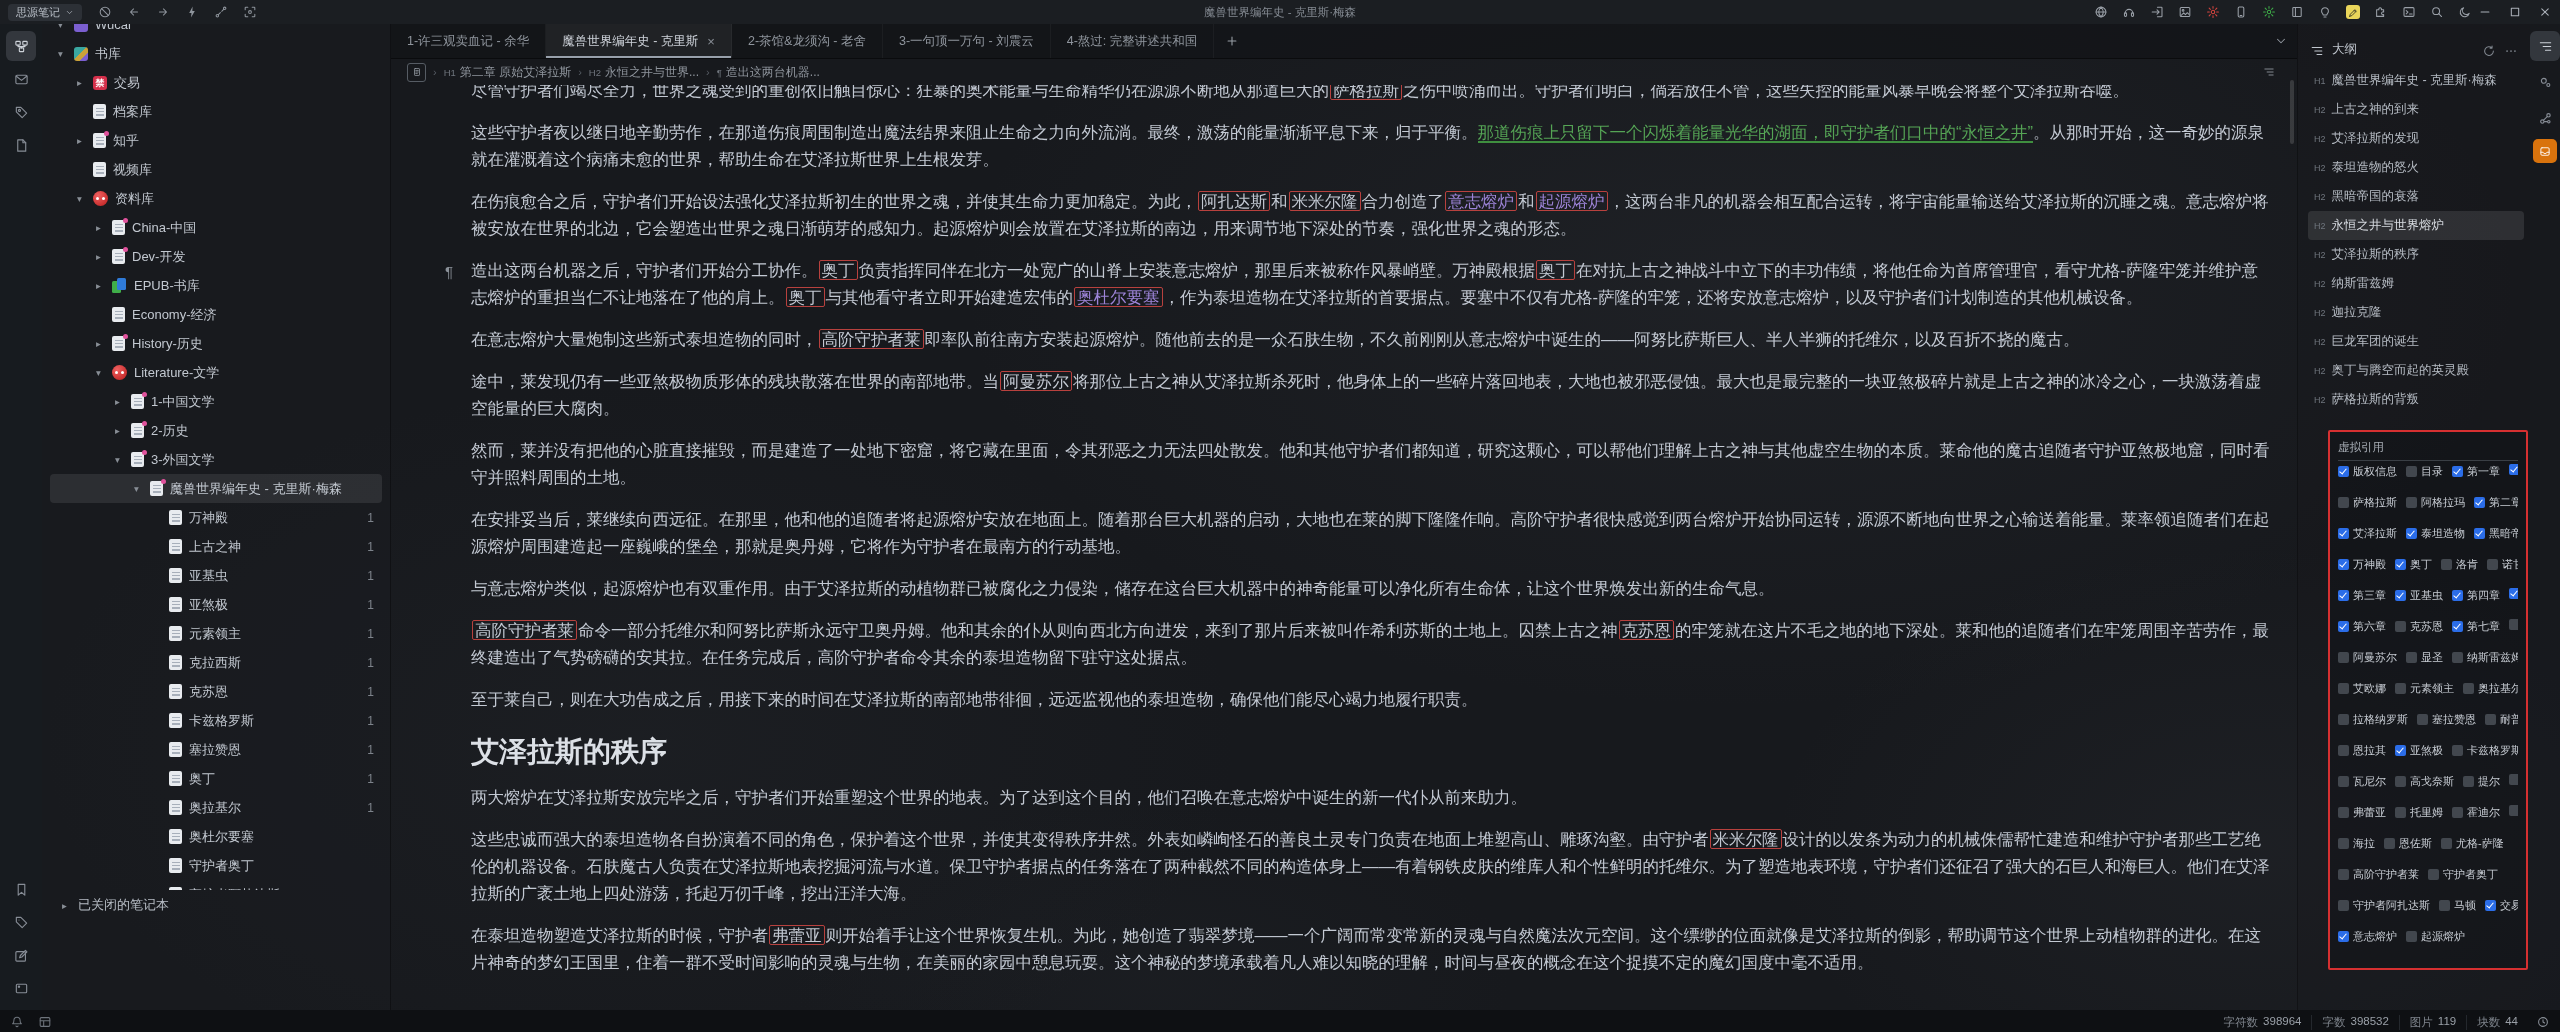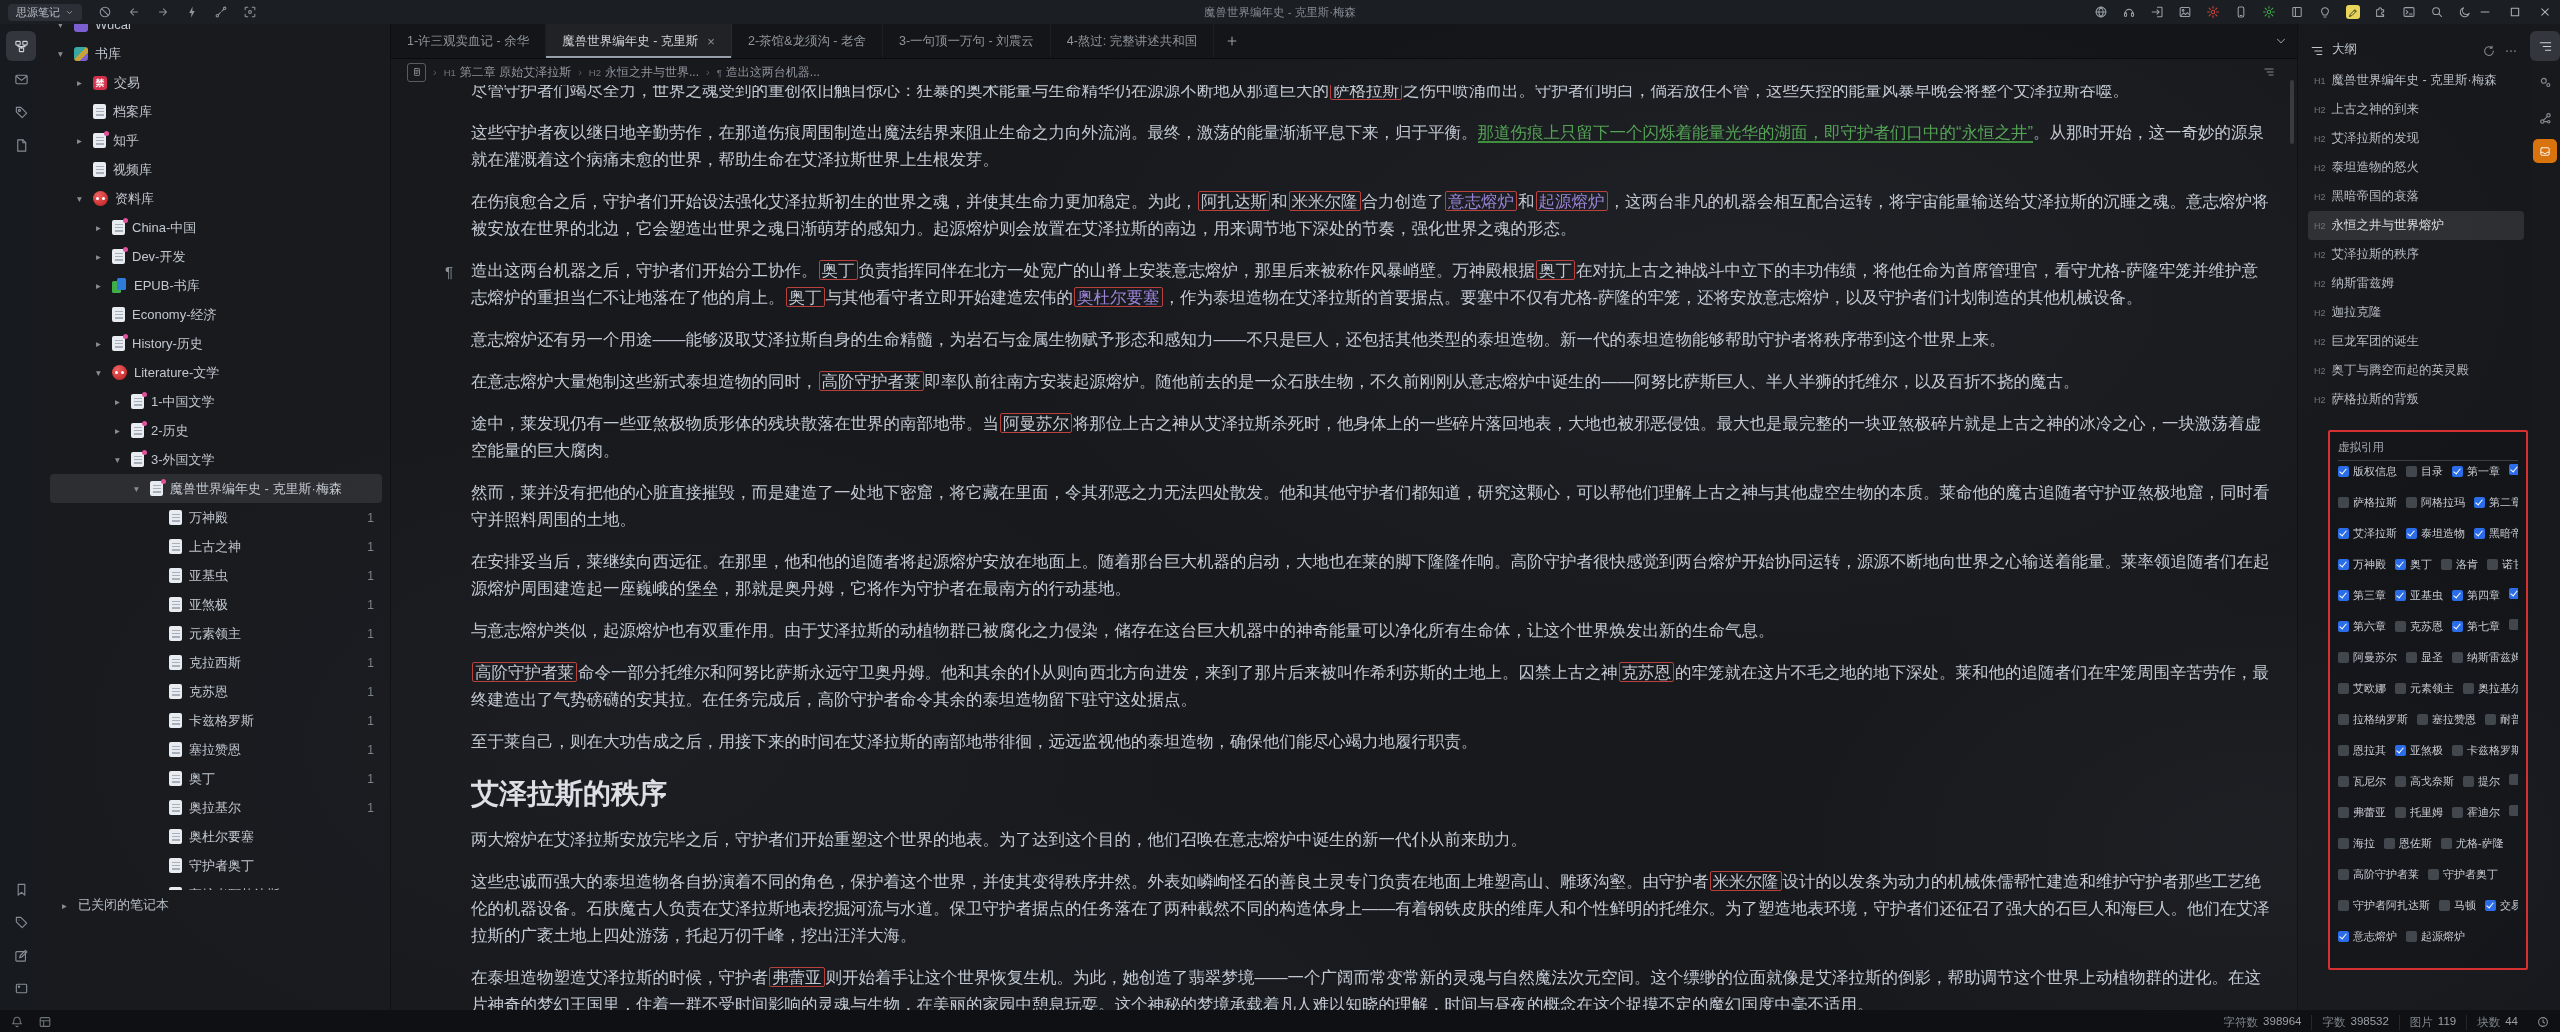--- a/index.html
+++ b/index.html
@@ -571,21 +571,20 @@
             <svg class="ic " style="width:12px;height:12px" viewBox="0 0 16 16">
               <path d="M2.5 4h11M5.5 8h8M8 12h5.5"></path>
             </svg>
           </button>
         </div>
       <div class="content" id="content">
           <p class="clip"><span>尽管守护者们竭尽全力，世界之魂受到的重创依旧触目惊心：狂暴的奥术能量与生命精华仍在源源不断地从那道巨大的</span><span class="seg-vref">萨格拉斯</span><span>之伤中喷涌而出。守护者们明白，倘若放任不管，这些失控的能量风暴早晚会将整个艾泽拉斯吞噬。</span></p>
           <p><span>这些守护者夜以继日地辛勤劳作，在那道伤痕周围制造出魔法结界来阻止生命之力向外流淌。最终，激荡的能量渐渐平息下来，归于平衡。</span><span class="seg-green">那道伤痕上只留下一个闪烁着能量光华的湖面，即守护者们口中的“永恒之井”</span><span>。从那时开始，这一奇妙的源泉就在灌溉着这个病痛未愈的世界，帮助生命在艾泽拉斯世界上生根发芽。</span></p>
           <p><span>在伤痕愈合之后，守护者们开始设法强化艾泽拉斯初生的世界之魂，并使其生命力更加稳定。为此，</span><span class="seg-vref">阿扎达斯</span><span>和</span><span class="seg-vref">米米尔隆</span><span>合力创造了</span><span class="seg-bref">意志熔炉</span><span>和</span><span class="seg-bref">起源熔炉</span><span>，这两台非凡的机器会相互配合运转，将宇宙能量输送给艾泽拉斯的沉睡之魂。意志熔炉将被安放在世界的北边，它会塑造出世界之魂日渐萌芽的感知力。起源熔炉则会放置在艾泽拉斯的南边，用来调节地下深处的节奏，强化世界之魂的形态。</span></p>
           <p><span class="pilcrow">¶</span><span>造出这两台机器之后，守护者们开始分工协作。</span><span class="seg-vref">奥丁</span><span>负责指挥同伴在北方一处宽广的山脊上安装意志熔炉，那里后来被称作风暴峭壁。万神殿根据</span><span class="seg-vref">奥丁</span><span>在对抗上古之神战斗中立下的丰功伟绩，将他任命为首席管理官，看守尤格-萨隆牢笼并维护意志熔炉的重担当仁不让地落在了他的肩上。</span><span class="seg-vref">奥丁</span><span>与其他看守者立即开始建造宏伟的</span><span class="seg-bref">奥杜尔要塞</span><span>，作为泰坦造物在艾泽拉斯的首要据点。要塞中不仅有尤格-萨隆的牢笼，还将安放意志熔炉，以及守护者们计划制造的其他机械设备。</span></p>
-          <p><span>意志熔炉还有另一个用途——能够汲取艾泽拉斯自身的生命精髓，为岩石与金属生物赋予形态和感知力——不只是巨人，还包括其他类型的泰坦造物。新一代的泰坦造物能够帮助守护者将秩序带到这个世界上来。</span></p>
           <p><span>在意志熔炉大量炮制这些新式泰坦造物的同时，</span><span class="seg-vref">高阶守护者莱</span><span>即率队前往南方安装起源熔炉。随他前去的是一众石肤生物，不久前刚刚从意志熔炉中诞生的——阿努比萨斯巨人、半人半狮的托维尔，以及百折不挠的魔古。</span></p>
           <p><span>途中，莱发现仍有一些亚煞极物质形体的残块散落在世界的南部地带。当</span><span class="seg-vref">阿曼苏尔</span><span>将那位上古之神从艾泽拉斯杀死时，他身体上的一些碎片落回地表，大地也被邪恶侵蚀。最大也是最完整的一块亚煞极碎片就是上古之神的冰冷之心，一块激荡着虚空能量的巨大腐肉。</span></p>
           <p><span>然而，莱并没有把他的心脏直接摧毁，而是建造了一处地下密窟，将它藏在里面，令其邪恶之力无法四处散发。他和其他守护者们都知道，研究这颗心，可以帮他们理解上古之神与其他虚空生物的本质。莱命他的魔古追随者守护亚煞极地窟，同时看守并照料周围的土地。</span></p>
           <p><span>在安排妥当后，莱继续向西远征。在那里，他和他的追随者将起源熔炉安放在地面上。随着那台巨大机器的启动，大地也在莱的脚下隆隆作响。高阶守护者很快感觉到两台熔炉开始协同运转，源源不断地向世界之心输送着能量。莱率领追随者们在起源熔炉周围建造起一座巍峨的堡垒，那就是奥丹姆，它将作为守护者在最南方的行动基地。</span></p>
           <p><span>与意志熔炉类似，起源熔炉也有双重作用。由于艾泽拉斯的动植物群已被腐化之力侵染，储存在这台巨大机器中的神奇能量可以净化所有生命体，让这个世界焕发出新的生命气息。</span></p>
           <p><span class="seg-vref">高阶守护者莱</span><span>命令一部分托维尔和阿努比萨斯永远守卫奥丹姆。他和其余的仆从则向西北方向进发，来到了那片后来被叫作希利苏斯的土地上。囚禁上古之神</span><span class="seg-vref">克苏恩</span><span>的牢笼就在这片不毛之地的地下深处。莱和他的追随者们在牢笼周围辛苦劳作，最终建造出了气势磅礴的安其拉。在任务完成后，高阶守护者命令其余的泰坦造物留下驻守这处据点。</span></p>
           <p><span>至于莱自己，则在大功告成之后，用接下来的时间在艾泽拉斯的南部地带徘徊，远远监视他的泰坦造物，确保他们能尽心竭力地履行职责。</span></p>
           <h2>艾泽拉斯的秩序</h2>
           <p><span>两大熔炉在艾泽拉斯安放完毕之后，守护者们开始重塑这个世界的地表。为了达到这个目的，他们召唤在意志熔炉中诞生的新一代仆从前来助力。</span></p>
           <p><span>这些忠诚而强大的泰坦造物各自扮演着不同的角色，保护着这个世界，并使其变得秩序井然。外表如嶙峋怪石的善良土灵专门负责在地面上堆塑高山、雕琢沟壑。由守护者</span><span class="seg-vref">米米尔隆</span><span>设计的以发条为动力的机械侏儒帮忙建造和维护守护者那些工艺绝伦的机器设备。石肤魔古人负责在艾泽拉斯地表挖掘河流与水道。保卫守护者据点的任务落在了两种截然不同的构造体身上——有着钢铁皮肤的维库人和个性鲜明的托维尔。为了塑造地表环境，守护者们还征召了强大的石巨人和海巨人。他们在艾泽拉斯的广袤土地上四处游荡，托起万仞千峰，挖出汪洋大海。</span></p>

